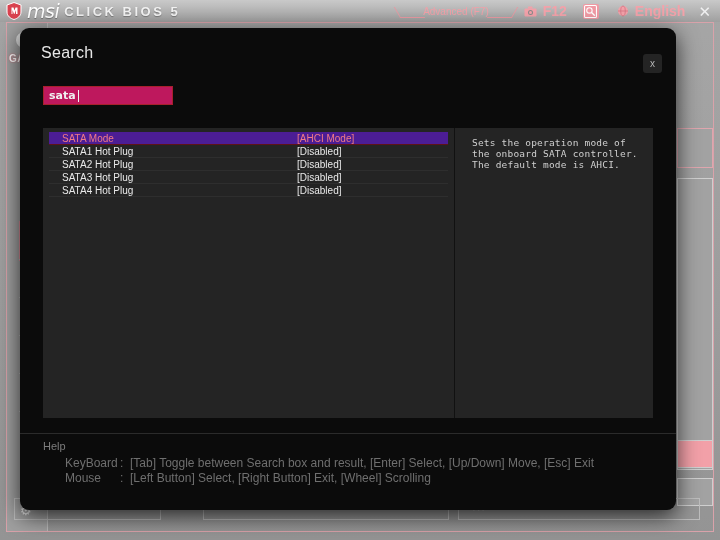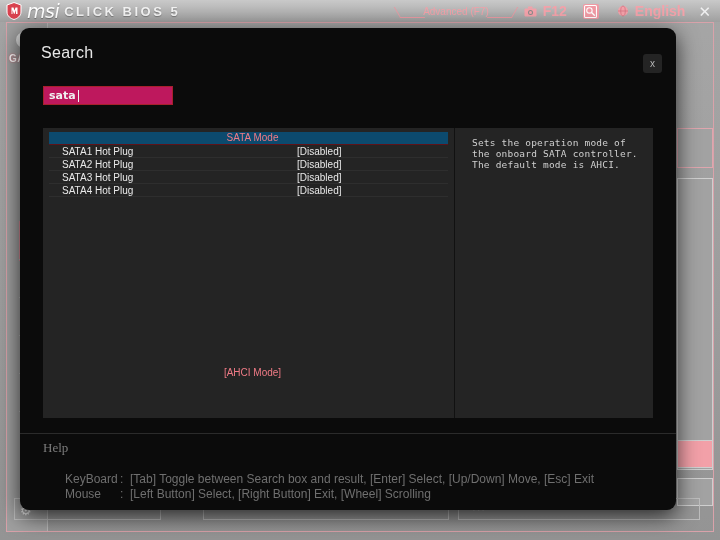--- a/index.html
+++ b/index.html
@@ -282,24 +282,23 @@
     align-items: center;
     height: 13px;
     margin: 0 6px;
     padding: 0 5px 0 13px;
     border-bottom: 1px solid #2e2e2e;
     font-size: 10px;
     color: #e9e9e9;
     box-sizing: border-box;
   }
   .result-row.selected {
-    background: #0c4a6e;
+    background: #4c1d95;
     color: #f07b86;
     border-bottom-color: #5e1218;
-    flex-direction: column;
   }
   .result-name { flex: 0 0 235px; }
   .result-value { flex: 1; }
 
   .help-col {
     flex: 1;
     padding: 9px 10px 0 17px;
     box-sizing: border-box;
   }
   .help-desc {
@@ -316,23 +315,22 @@
     height: 1px;
     background: #2b2b2b;
   }
   .help-block {
     position: absolute;
     left: 23px; top: 412px;
     right: 20px;
   }
   .help-title {
     color: #7c7c7c;
-    font-size: 13px;
-    margin-bottom: 16px;
-    font-family: Liberation Serif, serif;
+    font-size: 11px;
+    margin-bottom: 4px;
   }
   .help-line {
     display: flex;
     color: #6f6f6f;
     font-size: 12px;
     line-height: 15px;
     padding-left: 22px;
   }
   .help-key { flex: 0 0 55px; }
   .help-colon { flex: 0 0 10px; }

